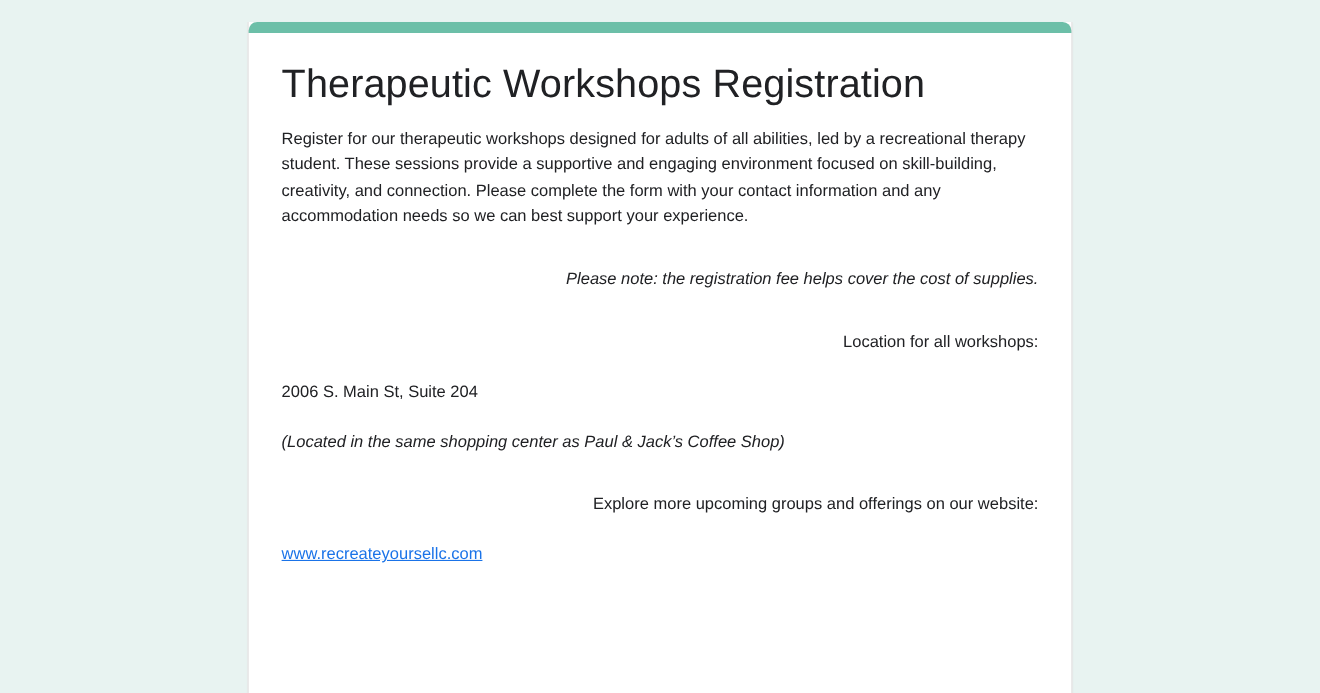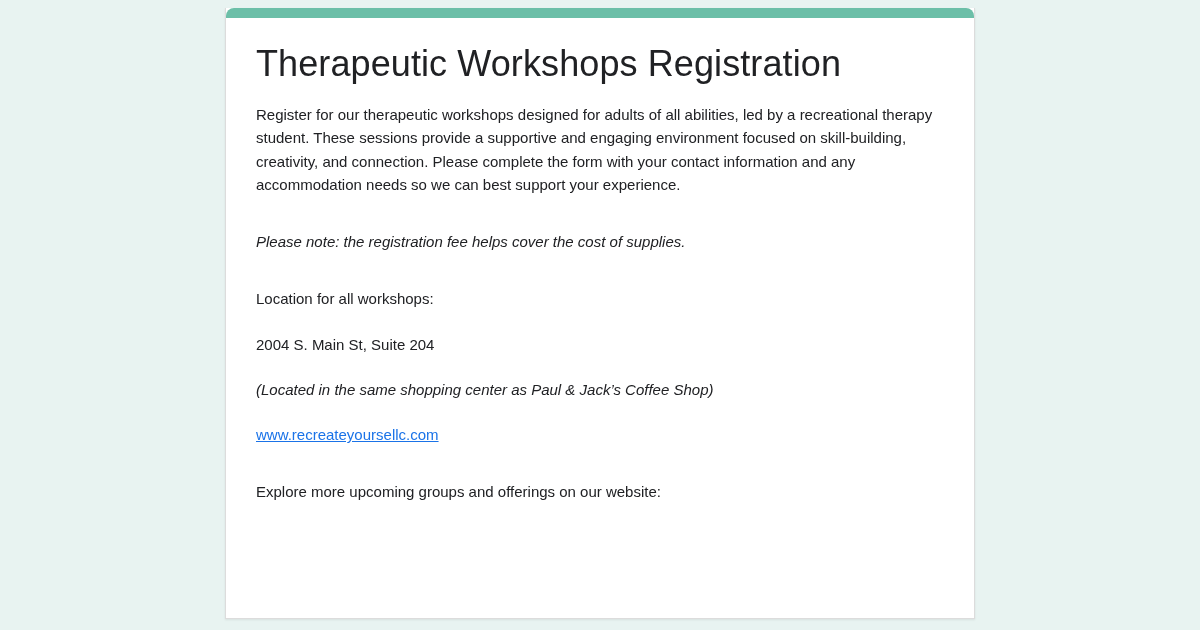--- a/index.html
+++ b/index.html
@@ -17,21 +17,21 @@
     position: absolute;
     left: 0;
     top: 0;
     width: 1200px;
     height: 630px;
     background: #e8f3f1;
   }
   .form-card {
     position: absolute;
     left: 225px;
-    top: 8px;
+    top: 20px;
     width: 750px;
     background: #ffffff;
     border: 1px solid #dcdcdc;
     border-top: none;
     box-sizing: border-box;
     box-shadow: 0 1px 2px rgba(0,0,0,0.08);
   }
   .card-top-bar {
     height: 10px;
     background: #6cbfa8;
@@ -59,20 +59,21 @@
     margin: 0 0 22px 0;
   }
   .form-desc p.italic {
     font-style: italic;
   }
   .form-desc p.bold {
     font-weight: normal;
   }
   .form-desc p.spaced-top {
     margin-top: 34px;
+    text-align: right;
   }
   .form-desc a {
     color: #1a73e8;
     text-decoration: underline;
     font-size: 15px;
   }
 </style>
 </head>
 <body>
 
@@ -87,27 +88,27 @@
       <h1 class="form-title">Therapeutic Workshops Registration</h1>
 
       <div class="form-desc">
 
         <p class="normal">Register for our therapeutic workshops designed for adults of all abilities, led by a recreational therapy student. These sessions provide a supportive and engaging environment focused on skill-building, creativity, and connection. Please complete the form with your contact information and any accommodation needs so we can best support your experience.</p>
 
         <p class="italic spaced-top">Please note: the registration fee helps cover the cost of supplies.</p>
 
         <p class="bold spaced-top">Location for all workshops:</p>
 
-        <p class="normal">2004 S. Main St, Suite 204</p>
+        <p class="normal">2006 S. Main St, Suite 204</p>
 
 
         <p class="italic">(Located in the same shopping center as Paul &amp; Jack’s Coffee Shop)</p>
 
+        <p class="normal spaced-top">Explore more upcoming groups and offerings on our website:</p>
+
         <p class="normal">
           <a href="#">www.recreateyoursellc.com</a>
         </p>
-
-        <p class="normal spaced-top">Explore more upcoming groups and offerings on our website:</p>
 
       </div>
     </div>
   </div>
 </div>
 
 </body></html>

